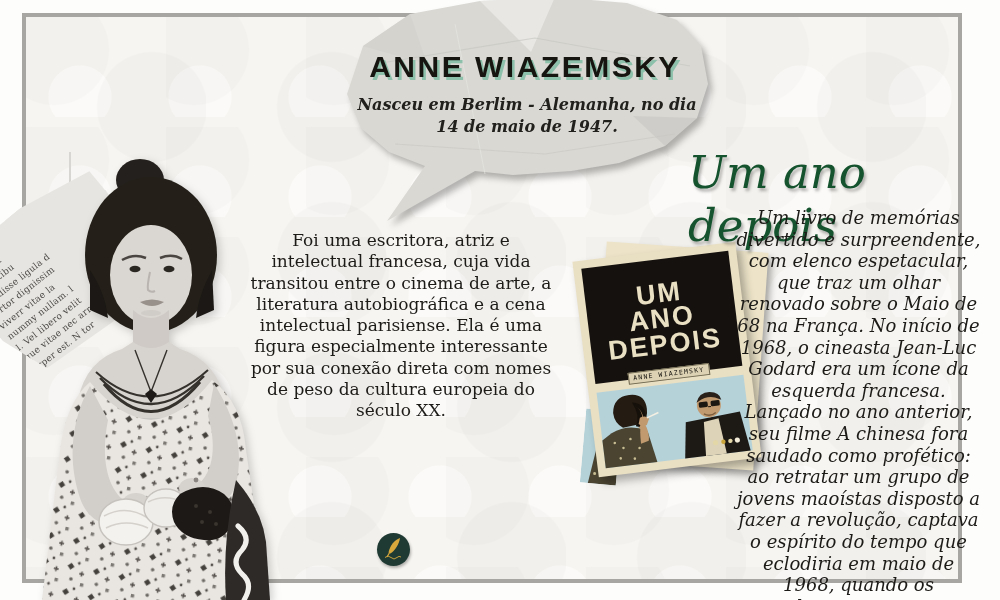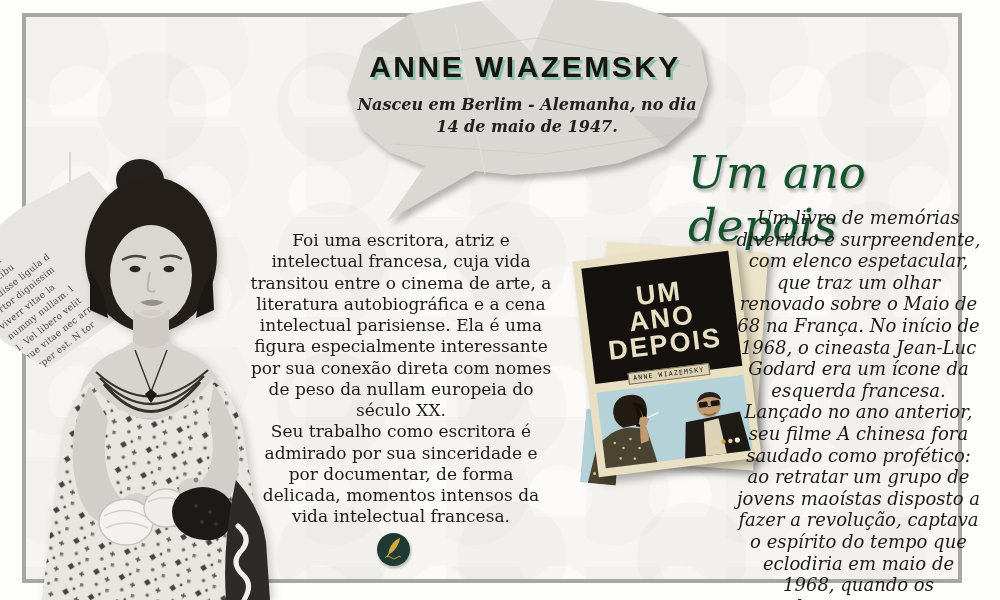--- a/index.html
+++ b/index.html
@@ -182,22 +182,21 @@
       <path d="M40 70 L 200 44 L 355 72" stroke="#c8c7c2" stroke-width="1.2" fill="none" opacity="0.7"></path>
       <path d="M60 150 L 210 160 L 340 140" stroke="#c8c7c2" stroke-width="1" fill="none" opacity="0.6"></path>
       <path d="M120 30 L 150 180" stroke="#e6e5e1" stroke-width="1" fill="none" opacity="0.7"></path>
     </svg>
     <div></div>
   </div>
   <div class="bubble-title">ANNE WIAZEMSKY</div>
   <div class="bubble-subtitle">Nasceu em Berlim - Alemanha, no dia 14 de maio de 1947.</div>
 
   <div class="bio">
-    <div>Foi uma escritora, atriz e intelectual francesa, cuja vida transitou entre o cinema de arte, a literatura autobiográfica e a cena intelectual parisiense. Ela é uma figura especialmente interessante por sua conexão direta com nomes de peso da nullam europeia do século XX.</div>
-    <div>Seu trabalho como escritora é admirado por sua sinceridade e por documentar, de forma delicada, momentos intensos da vida intelectual francesa.</div>
+    <div>Foi uma escritora, atriz e intelectual francesa, cuja vida transitou entre o cinema de arte, a literatura autobiográfica e a cena intelectual parisiense. Ela é uma figura especialmente interessante por sua conexão direta com nomes de peso da cultura europeia do século XX.</div>
   </div>
 
   <div class="logo">
     <svg width="33" height="33" viewBox="0 0 33 33">
       <path d="M23 5 C 17 7 13 13 11.5 19.5 L 13.5 20.5 C 18 17.5 22 11.5 23 5 Z" fill="#d9a83c"></path>
       <path d="M10 24 L 13.5 18" stroke="#d9a83c" stroke-width="1.2" fill="none"></path>
       <path d="M8 24.5 q 3 -3 6 0 q 3 3 6 0 q 2 -2 4 -0.5" stroke="#d9a83c" stroke-width="0.9" fill="none"></path>
     </svg>
   </div>
 

